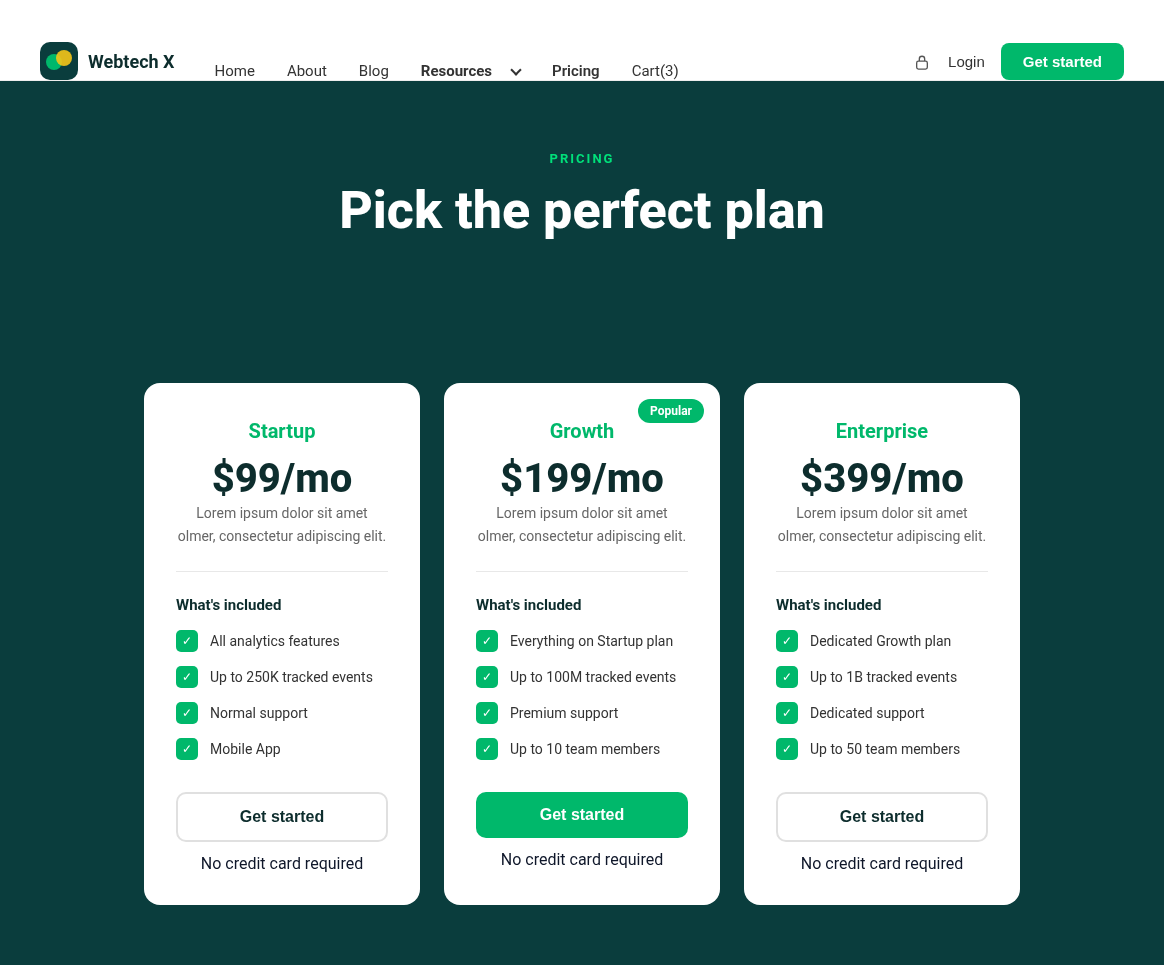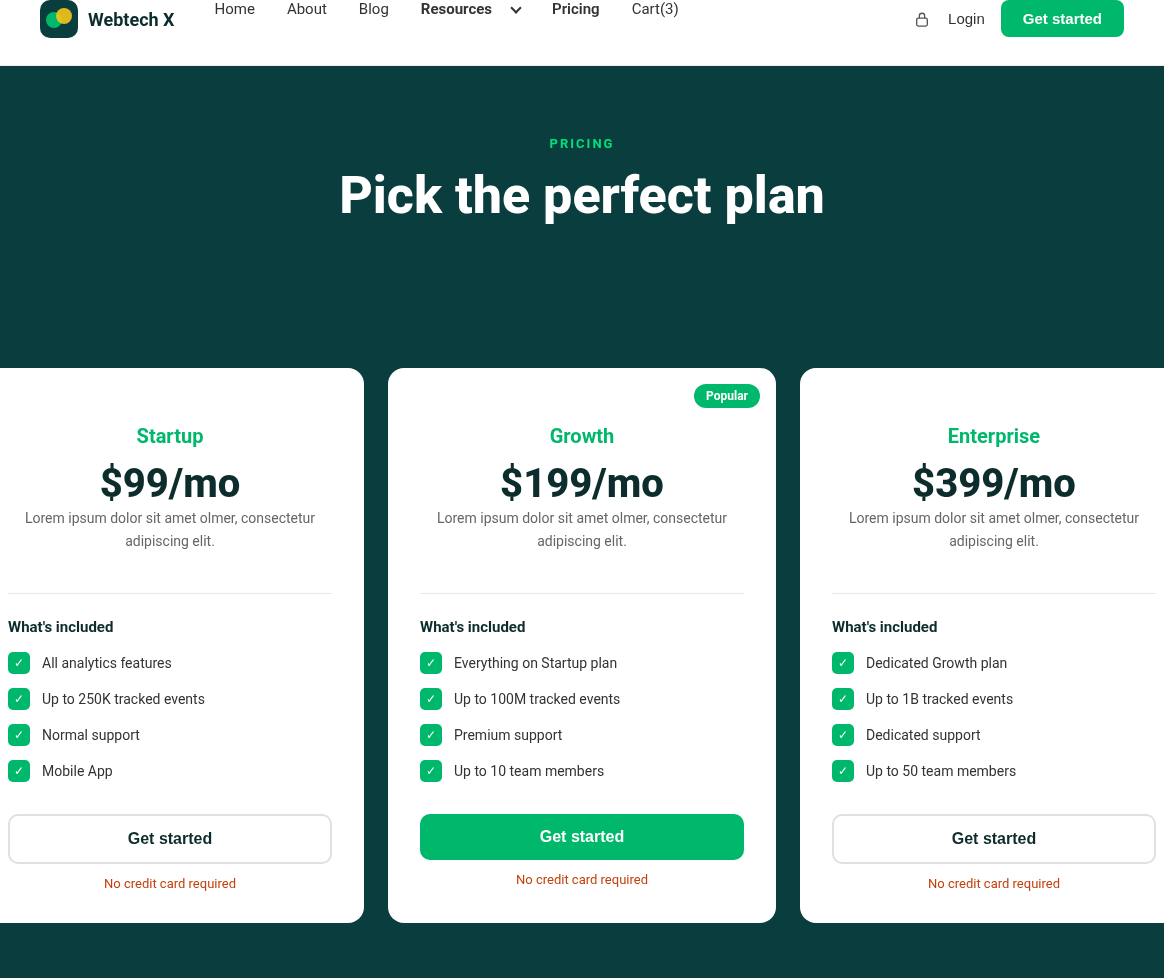--- a/index.html
+++ b/index.html
@@ -1,23 +1,23 @@
 <!DOCTYPE html>
 <html><head>
   <meta charset="utf-8">
   <style>
     * { box-sizing: border-box; margin: 0; padding: 0; }
     body { font-family: -apple-system, BlinkMacSystemFont, 'Segoe UI', Roboto, sans-serif; background: #fff; }
 
     
     .navbar {
       display: flex;
-      align-items: flex-start;
+      align-items: flex-end;
       padding: 0 40px;
-      height: 66px;
+      height: 81px;
       background: #fff;
       border-bottom: 1px solid #eee;
       position: relative;
       z-index: 10;
     }
     .logo-area {
       display: flex;
       align-items: center;
       gap: 10px;
       margin-right: 40px;
@@ -111,22 +111,22 @@
       background: #0a3d3d;
       padding: 0 60px 60px;
       display: flex;
       justify-content: center;
       gap: 24px;
     }
 
     .card {
       background: #fff;
       border-radius: 16px;
-      padding: 56px 32px 32px;
-      width: 388px;
+      padding: 36px 32px 32px;
+      width: 276px;
       position: relative;
       flex-shrink: 0;
     }
 
     .card-plan-name {
       font-size: 20px;
       font-weight: 700;
       color: #00b86b;
       text-align: center;
       margin-bottom: 12px;
@@ -136,21 +136,21 @@
       font-weight: 800;
       color: #0d2d2d;
       text-align: center;
       margin-bottom: 0;
     }
     .card-desc {
       font-size: 14px;
       color: #666;
       text-align: center;
       line-height: 1.6;
-      margin-bottom: 41px;
+      margin-bottom: 24px;
     }
     .card-divider {
       border: none;
       border-top: 1px solid #e8e8e8;
       margin-bottom: 24px;
     }
     .whats-included {
       font-size: 15px;
       font-weight: 700;
       color: #0d2d2d;
@@ -192,22 +192,22 @@
       color: #0d2d2d;
       margin-bottom: 12px;
     }
     .card-btn.primary {
       background: #00b86b;
       color: #fff;
       border: none;
     }
     .no-credit {
       text-align: center;
-      font-size: 13px;
-      color: #c2410c;
+      font-size: 16px;
+      color: #0f172a;
     }
 
     
     .popular-badge {
       position: absolute;
       top: 16px;
       right: 16px;
       background: #00b86b;
       color: #fff;
       font-size: 12px;

